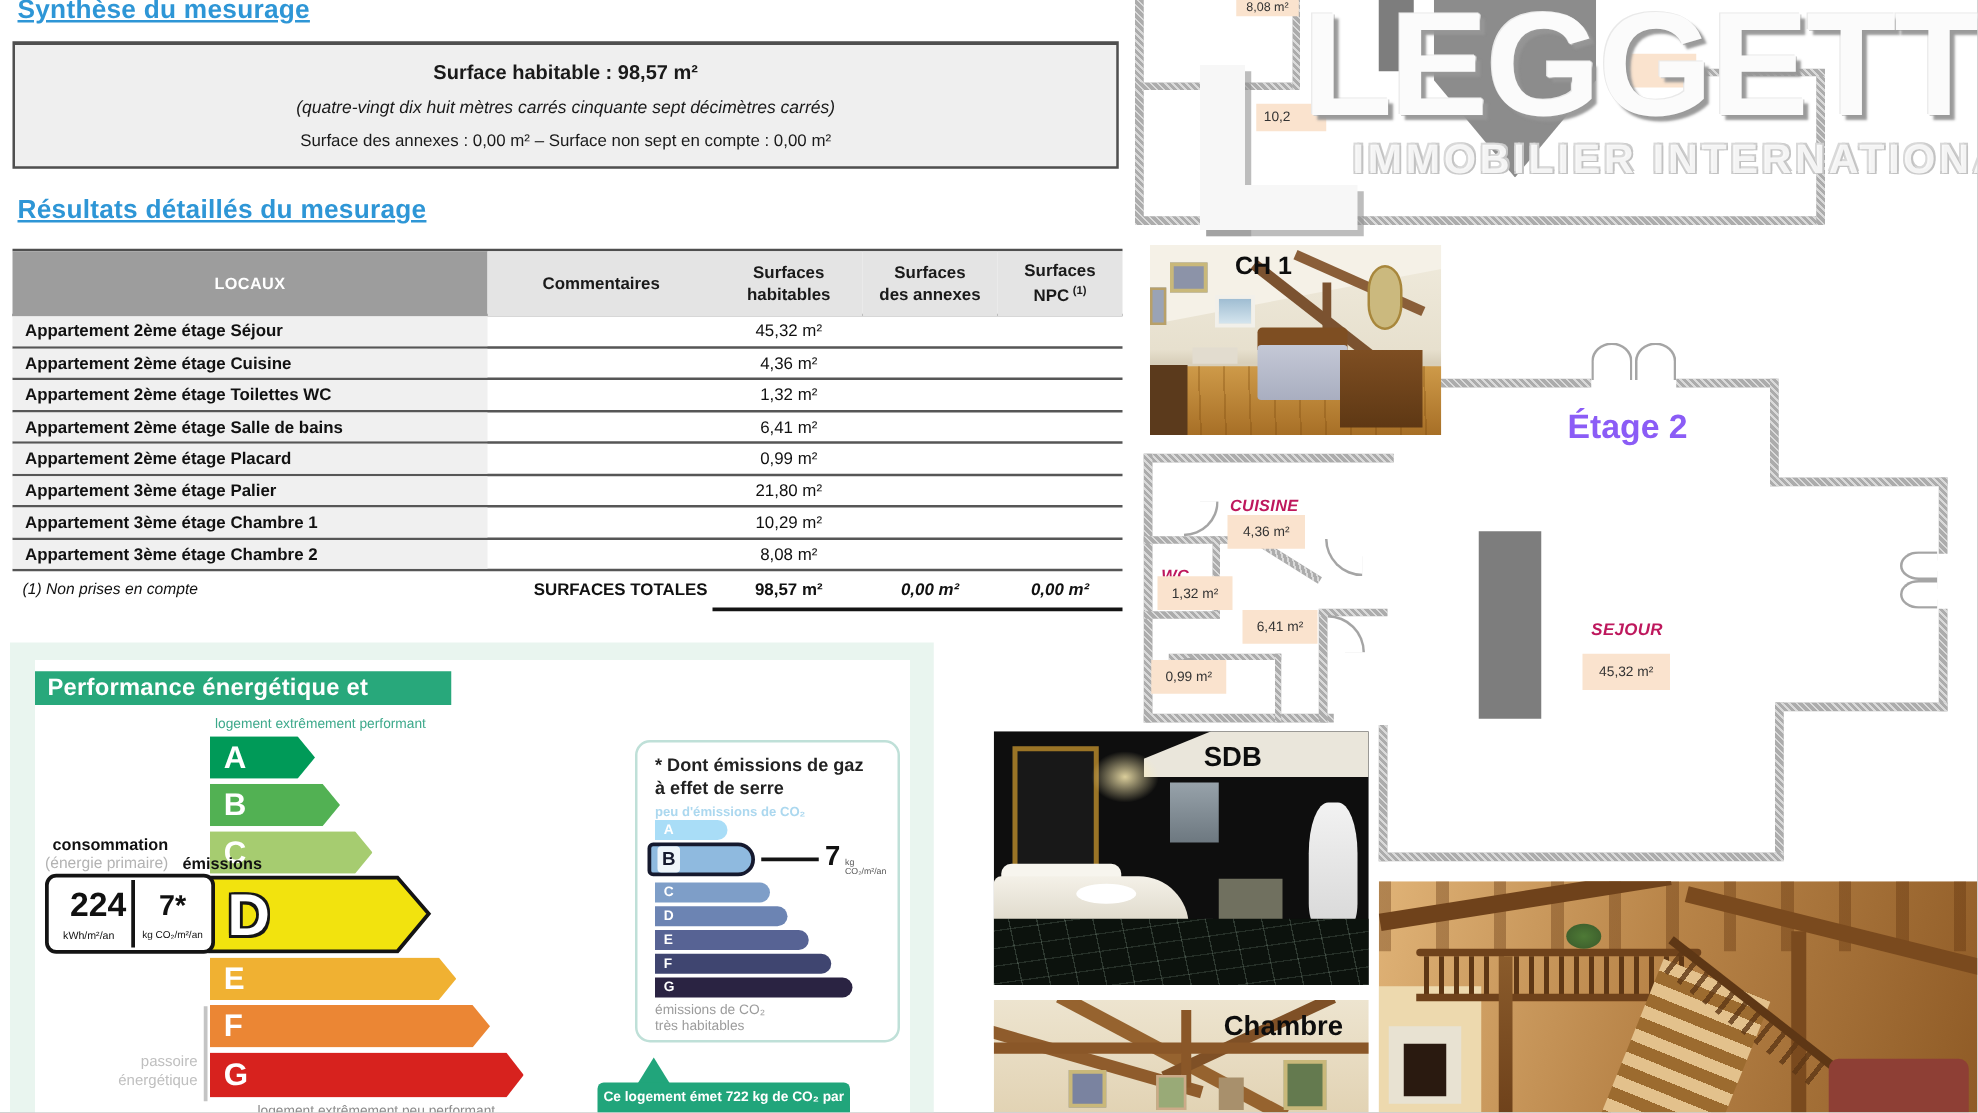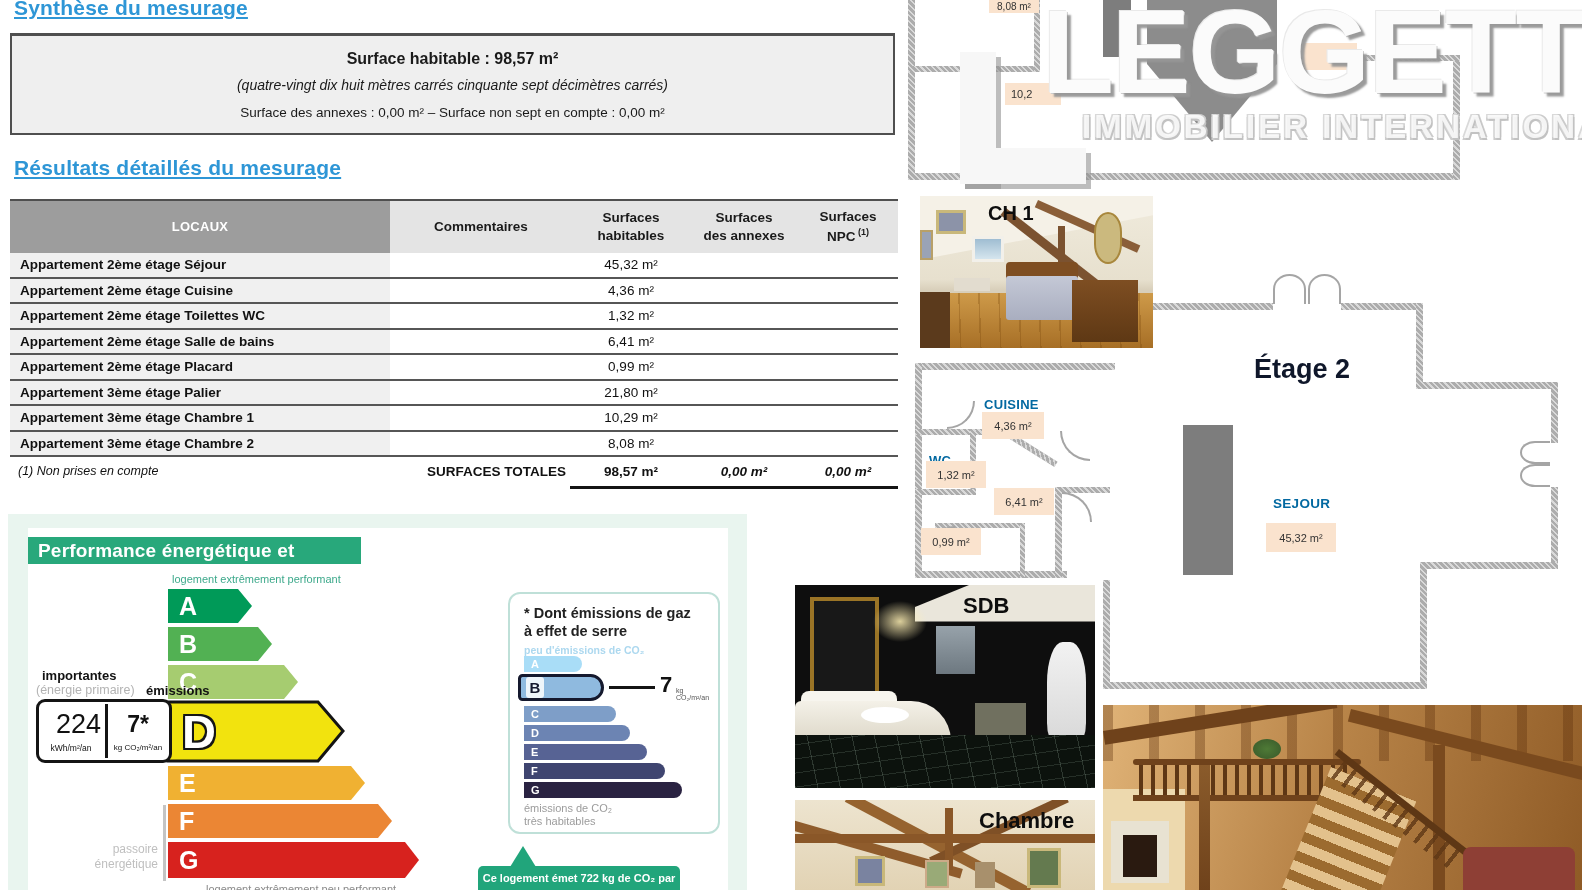--- a/index.html
+++ b/index.html
@@ -51,24 +51,24 @@
   .ges-cap-gray { position:absolute; left:14px; font-size:11px; color:#9C9C9C; }
 
   
   .callout-tri { position:absolute; left:510px; top:846px; width:0; height:0; border-left:13px solid transparent; border-right:13px solid transparent; border-bottom:21px solid #21A57B; }
   .callout-box { position:absolute; left:478px; top:866px; width:202px; height:28px; background:#21A57B; border-radius:5px; color:#FFF; font-weight:bold; font-size:11px; text-align:center; line-height:24px; }
 
   
   .wall { position:absolute; background:#ACACAC; background-image:repeating-linear-gradient(45deg, rgba(255,255,255,0.55) 0 1.5px, rgba(0,0,0,0) 1.5px 4px); }
   .chimney { position:absolute; background:#7D7D7D; }
   .chip { position:absolute; background:#FAE3CE; color:#333; font-size:11px; display:flex; align-items:center; justify-content:center; }
-  .room-lbl { position:absolute; font-size:13px; font-weight:600; color:#0369a1; letter-spacing:0.3px; }
+  .room-lbl { position:absolute; font-size:13px; font-weight:600; color:#be185d; letter-spacing:0.3px;font-style:italic; }
   .arc { position:absolute; border:2px solid #A5A5A5; }
   .gap { position:absolute; background:#FFFFFF; }
-  .plan-title { position:absolute; font-weight:bold; color:#0f172a;margin-top:28px; }
+  .plan-title { position:absolute; font-weight:bold; color:#8b5cf6; }
 
   
   .logo { position:absolute; left:948px; top:0; width:634px; height:196px; pointer-events:none; }
   .logo-hex { position:absolute; left:199px; top:0; width:130px; height:142px; background:#8C8C8C; clip-path:polygon(0 0, 100% 0, 100% 45%, 50% 100%, 0 45%); }
   .logo-lv { position:absolute; left:12px; top:52px; width:36px; height:132px; background:#F7F7F7; box-shadow:5px 5px 0 rgba(145,145,145,0.6); }
   .logo-lh { position:absolute; left:12px; top:148px; width:126px; height:36px; background:#F7F7F7; box-shadow:5px 5px 0 rgba(145,145,145,0.6); }
   .logo-brand { position:absolute; left:94px; top:-16px; font-size:118px; font-weight:800; color:#FBFBFB; letter-spacing:-2px; white-space:nowrap;
     text-shadow:4px 4px 2px rgba(150,150,150,0.95), -1px -1px 0 #E9E9E9, 1px 1px 0 #CFCFCF; }
   .logo-sub { position:absolute; left:134px; top:108px; font-size:33px; font-weight:bold; letter-spacing:3px; white-space:nowrap; color:rgba(255,255,255,0.82);
     text-shadow:1.5px 1.5px 0 #C2C2C2, -1.5px -1.5px 0 #D9D9D9, 1.5px -1.5px 0 #CCCCCC, -1.5px 1.5px 0 #CCCCCC; }
@@ -161,27 +161,27 @@
       <polygon points="2,2 152,2 177,31 152,61 2,61" fill="#F2E30E" stroke="#141414" stroke-width="3"></polygon>
     </svg>
     <div class="d-letter" style="left:174px; top:190px;">D</div>
 
     <div class="dpe-band" style="left:160px; top:252px; width:197px; background:#F0B132;"><span>E</span></div>
     <div class="dpe-band" style="left:160px; top:290px; width:224px; background:#EB8634;"><span>F</span></div>
     <div class="dpe-band" style="left:160px; top:328px; width:251px; height:36px; line-height:36px; background:#D7221E;"><span>G</span></div>
 
     <div class="cap-gray" style="left:198px; top:369px;">logement extrêmement peu performant</div>
 
-    <div class="abs" style="left:34px; top:154px; font-size:13px; font-weight:bold; color:#111;">importantes</div>
+    <div class="abs" style="left:34px; top:154px; font-size:13px; font-weight:bold; color:#111;">consommation</div>
     <div class="abs" style="left:28px; top:169px; font-size:12.5px; color:#B3B3B3;">(énergie primaire)</div>
     <div class="abs" style="left:138px; top:169px; font-size:13px; font-weight:bold; color:#111;">émissions</div>
 
     <div class="dpe-valbox">
       <div class="dpe-divider"></div>
-      <div class="dv" style="left:0; top:7px; width:64px; font-size:27px; font-weight:normal;padding-left:15px;">224</div>
+      <div class="dv" style="left:0; top:7px; width:64px; font-size:27px; font-weight:bold;padding-left:15px;">224</div>
       <div class="dv" style="left:0; top:41px; width:64px; font-size:8.5px;">kWh/m²/an</div>
       <div class="dv" style="left:68px; top:9px; width:62px; font-size:23px; font-weight:bold;">7*</div>
       <div class="dv" style="left:68px; top:41px; width:62px; font-size:8px;">kg CO₂/m²/an</div>
     </div>
 
     <div class="passoire-line"></div>
     <div class="passoire-txt">
       <div>passoire</div>
       <div>énergétique</div>
     </div>

